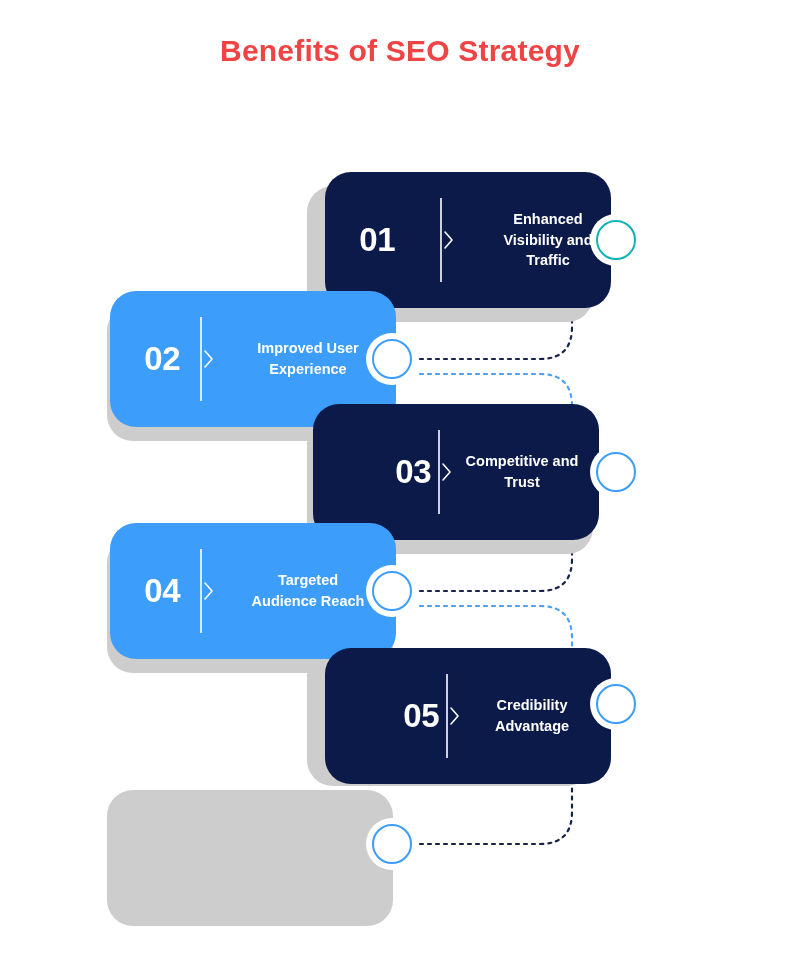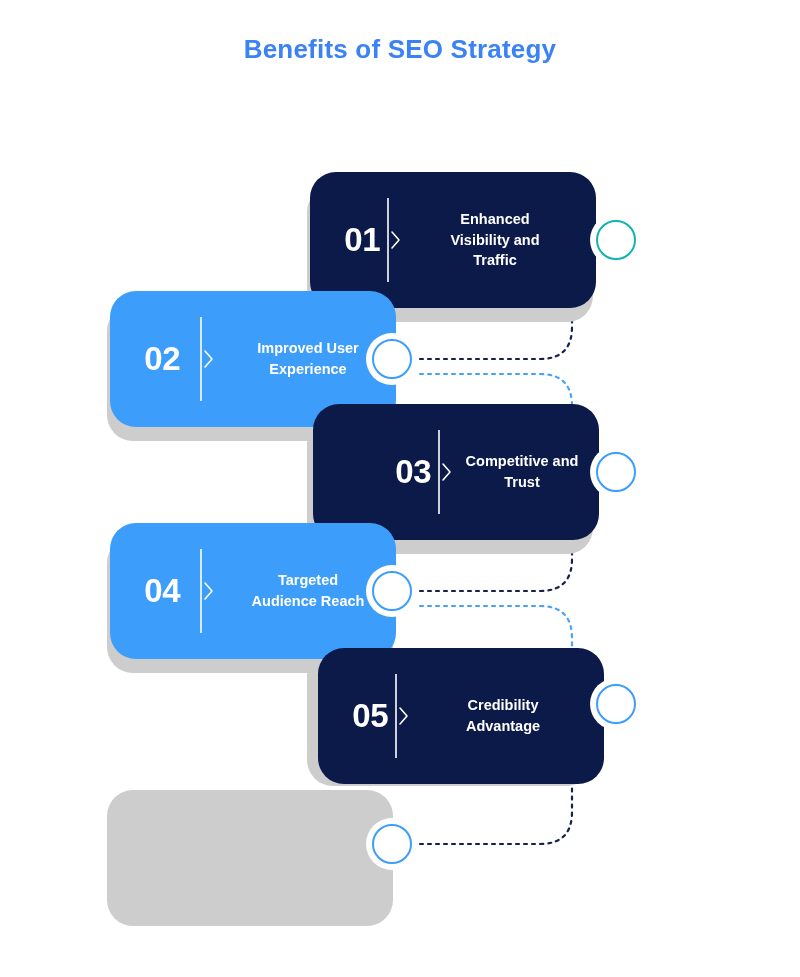--- a/index.html
+++ b/index.html
@@ -8,23 +8,23 @@
     background: #ffffff;
     font-family: "Liberation Sans", sans-serif;
     overflow: hidden;
   }
   #root { position: relative; width: 800px; height: 977px; }
 
   .title {
     position: absolute;
     top: 34px; left: 0; width: 800px;
     text-align: center;
-    font-size: 26px;
+    font-size: 30px;
     font-weight: bold;
-    color: #3b82f6;
+    color: #ef4444;
     letter-spacing: 0.2px;
   }
 
   
   .connectors {
     position: absolute; left: 0; top: 0;
     width: 800px; height: 977px;
     z-index: 1;
     pointer-events: none;
   }
@@ -119,21 +119,21 @@
     <path d="M 420 844 L 540 844 Q 572 844 572 812 L 572 786" fill="none" stroke="#16224b" stroke-width="2.2" stroke-dasharray="3 5" stroke-linecap="round"></path>
   </svg>
 
   <div class="shadow" style="left:307px; top:186px; width:286px; height:136px;"></div>
   <div class="shadow" style="left:107px; top:305px; width:286px; height:136px;"></div>
   <div class="shadow" style="left:307px; top:418px; width:286px; height:136px;"></div>
   <div class="shadow" style="left:107px; top:537px; width:286px; height:136px;"></div>
   <div class="shadow" style="left:307px; top:650px; width:286px; height:136px;"></div>
   <div class="shadow" style="left:107px; top:790px; width:286px; height:136px;"></div>
 
-  <div class="card navy" style="left:310px; top:172px;">
+  <div class="card navy" style="left:325px; top:172px;gap:38px;">
     <div class="card-num">01</div>
     <div class="divider">
       <svg width="22" height="84" viewBox="0 0 22 84">
         <line x1="4" y1="0" x2="4" y2="84" stroke="#ffffff" stroke-width="1.6"></line>
         <polyline points="8,34 15,42 8,50" fill="none" stroke="#ffffff" stroke-width="1.6" stroke-linecap="round" stroke-linejoin="round"></polyline>
       </svg>
     </div>
     <div class="card-label">Enhanced
 Visibility and
 Traffic</div>
@@ -180,21 +180,21 @@
         <polyline points="8,34 15,42 8,50" fill="none" stroke="#ffffff" stroke-width="1.6" stroke-linecap="round" stroke-linejoin="round"></polyline>
       </svg>
     </div>
     <div class="card-label">Targeted
 Audience Reach</div>
   </div>
   <div class="node blue" style="left:370px; top:569px;">
     <div class="ring"></div>
   </div>
 
-  <div class="card navy" style="left:318px; top:648px;">
+  <div class="card navy" style="left:325px; top:648px;padding-left:44px;">
     <div class="card-num">05</div>
     <div class="divider">
       <svg width="22" height="84" viewBox="0 0 22 84">
         <line x1="4" y1="0" x2="4" y2="84" stroke="#ffffff" stroke-width="1.6"></line>
         <polyline points="8,34 15,42 8,50" fill="none" stroke="#ffffff" stroke-width="1.6" stroke-linecap="round" stroke-linejoin="round"></polyline>
       </svg>
     </div>
     <div class="card-label">Credibility
 Advantage</div>
   </div>

